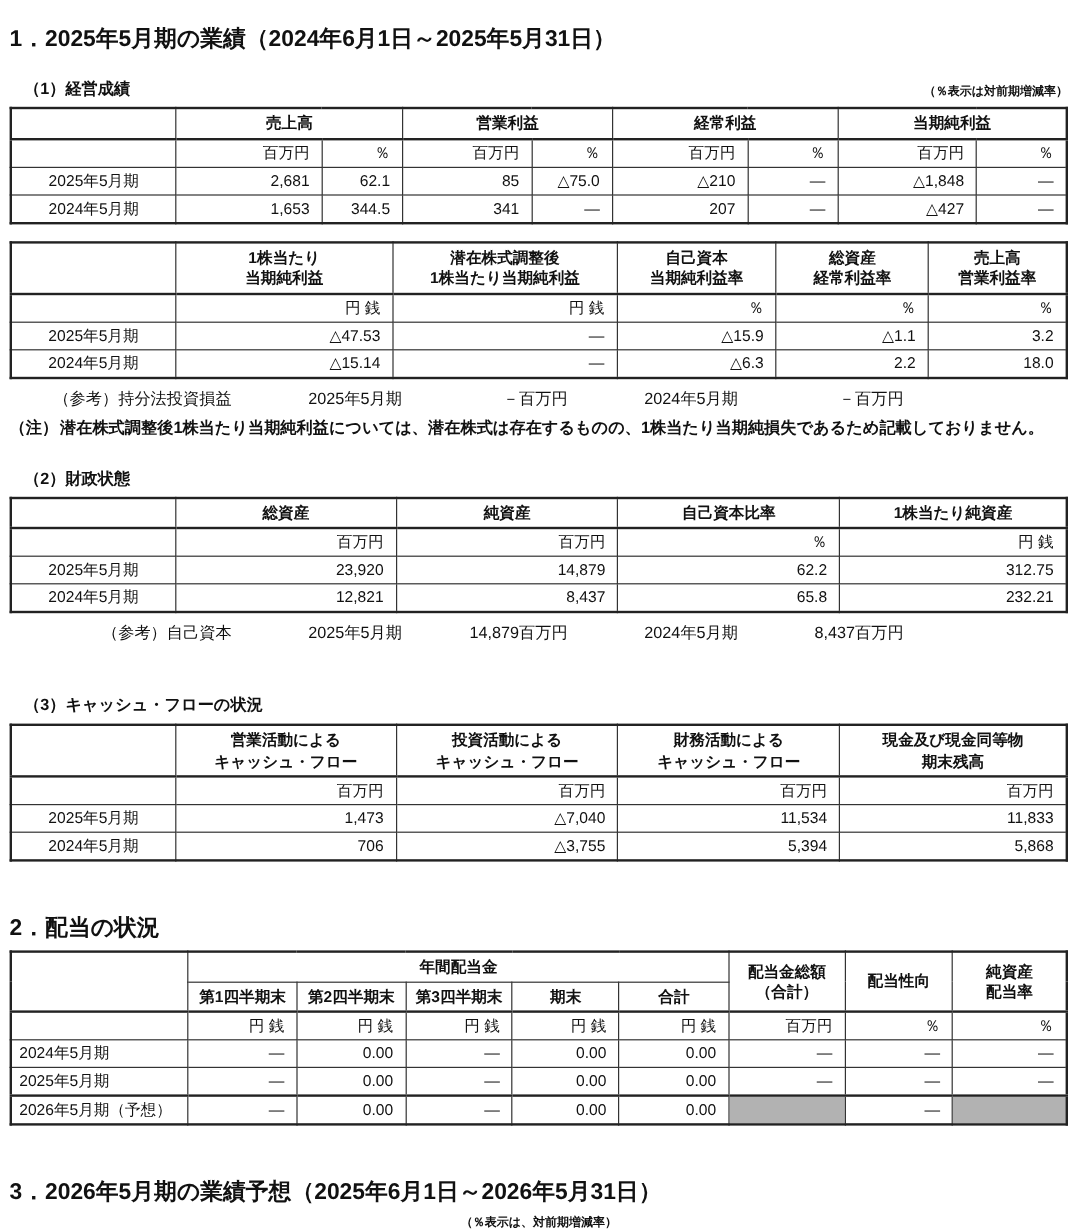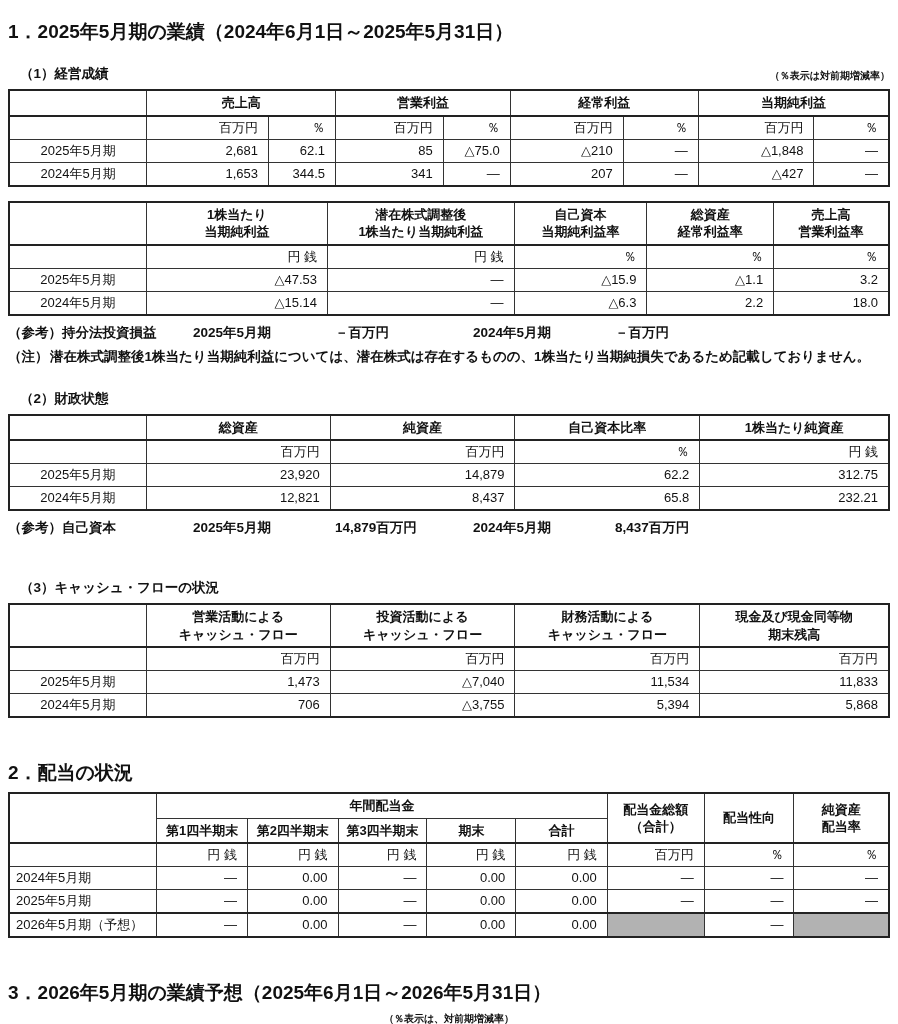--- a/index.html
+++ b/index.html
@@ -19,21 +19,21 @@
         border:2px solid #222;margin-top:6px;padding-left:32px;}
   th,td{border:1px solid #333;font-size:13px;overflow:hidden;}
   thead th{font-weight:bold;text-align:center;vertical-align:middle;
            padding:3px 2px;line-height:1.35;white-space:pre-line;}
   tbody td{text-align:right;padding:0 10px;height:22px;line-height:22px;white-space:nowrap;}
   tbody tr:first-child td{border-top:2.5px solid #222;}
   td.rowlabel{text-align:center;padding:0 4px;}
   table.label-left td.rowlabel{text-align:left;padding-left:6px;}
   tr.thick-top td{border-top:2px solid #222;}
   td.gray{background:#b2b2b2;}
-  .ref-line{display:flex;font-size:13.5px;font-weight:bold;margin-top:8px;}
+  .ref-line{display:flex;font-size:13.5px;font-weight:normal;margin-top:8px;text-align:right;}
   .ref-line .lbl{width:185px;}
   .ref-line .k{width:142px;}
   .ref-line .v{width:138px;}
   .note-line{display:flex;font-size:13.5px;font-weight:bold;margin-top:5px;line-height:1.55;}
   .note-line .nlbl{flex:0 0 42px;}
   .note-line .ntxt{flex:1;}
   .mt14{margin-top:14px;}
   .mt22{margin-top:22px;}
   .mt26{margin-top:42px;}
 </style>

